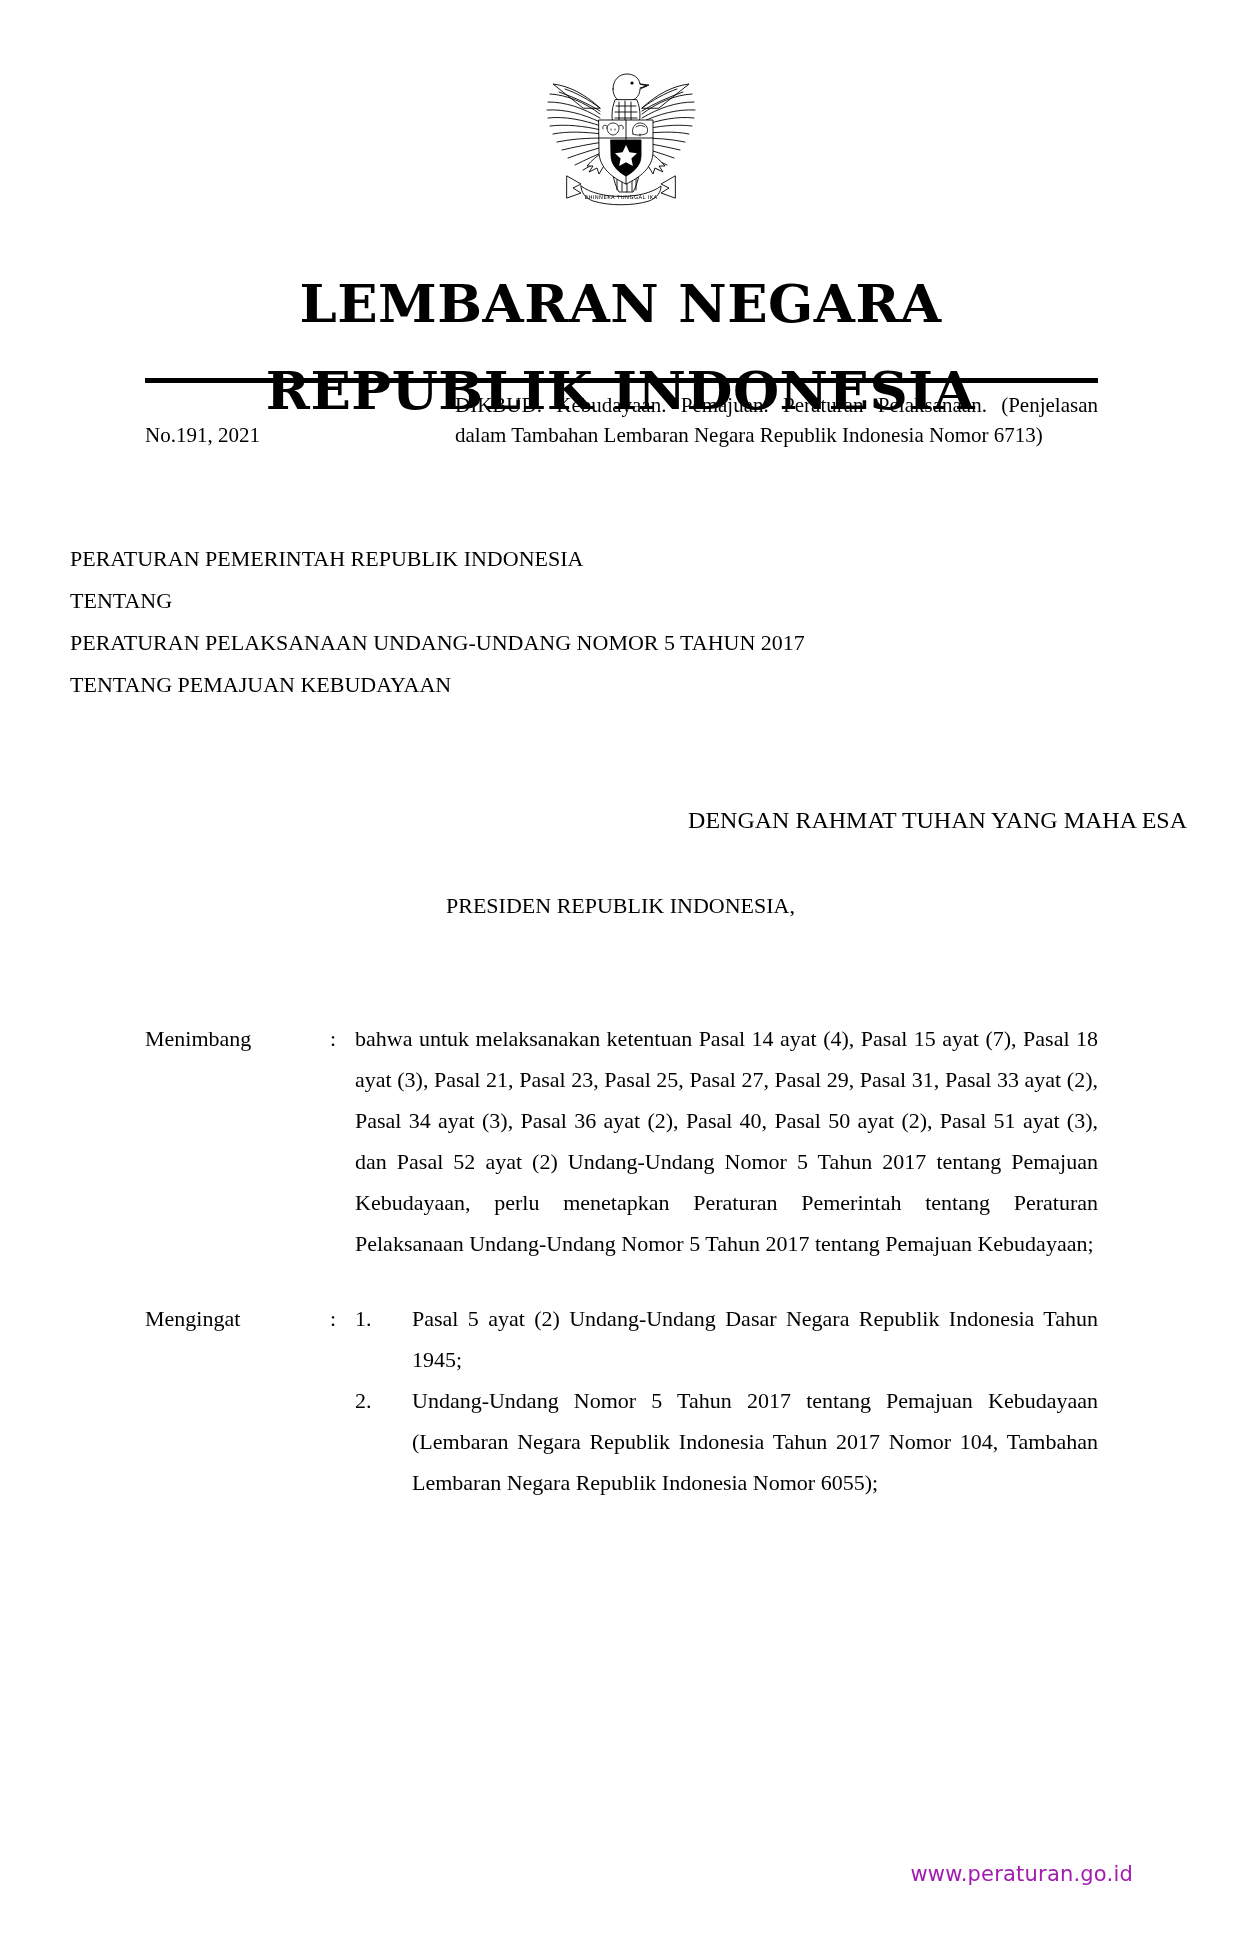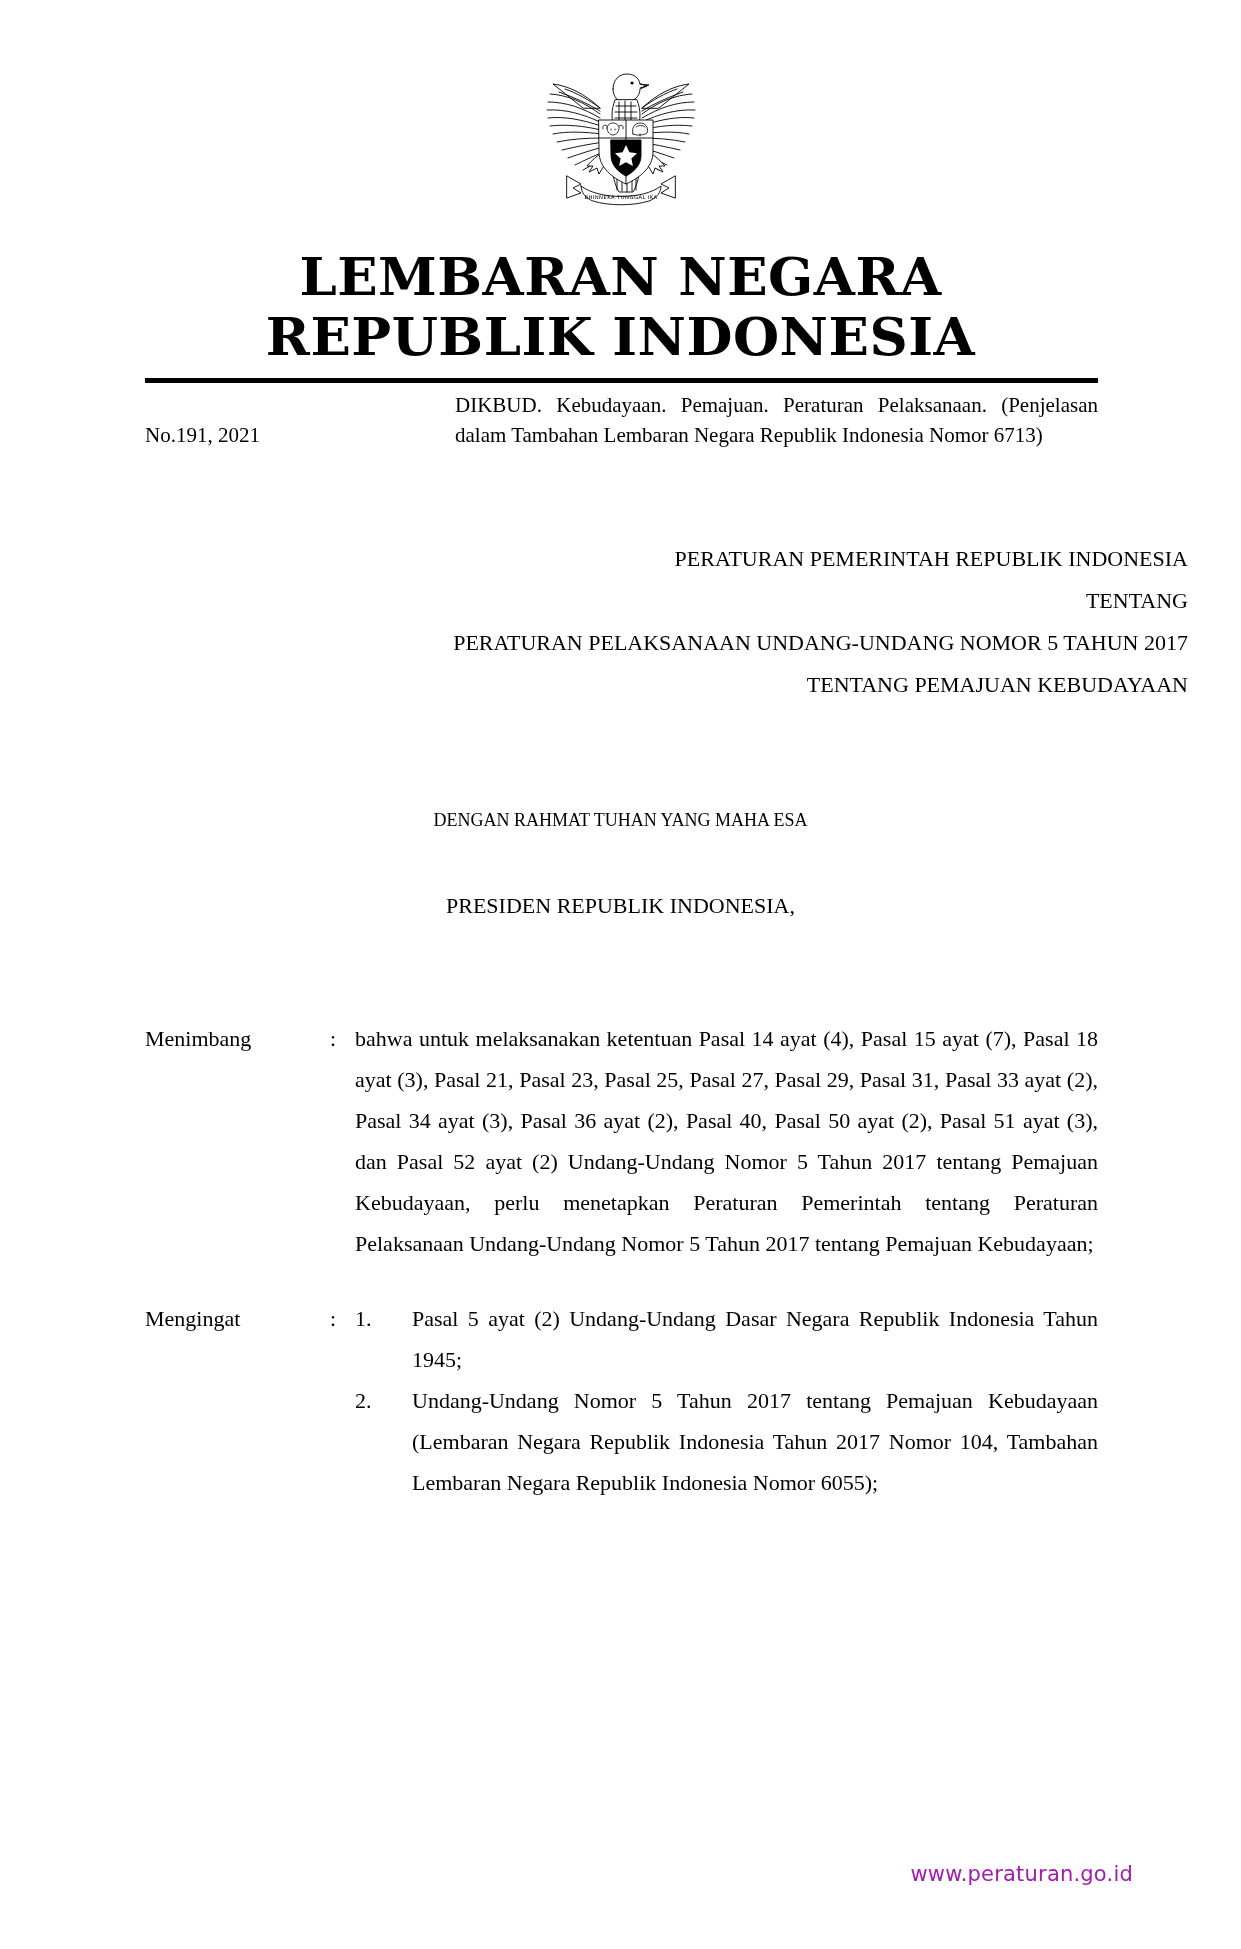--- a/index.html
+++ b/index.html
@@ -41,21 +41,21 @@
     top: 246px;
     left: 0;
     width: 1241px;
     text-align: center;
     font-family: "DejaVu Serif", "Liberation Serif", serif;
     font-weight: bold;
     font-size: 53px;
     line-height: 60px;
     letter-spacing: 0.5px;
   }
-  .masthead-line { display: block; white-space: nowrap; }
+  .masthead-line { display: block; white-space: nowrap; margin-top: 27px; }
 
   
   .rule {
     position: absolute;
     top: 378px;
     left: 145px;
     width: 953px;
     height: 5px;
     background: #000000;
   }
@@ -82,35 +82,35 @@
     line-height: 30px;
     text-align: justify;
     text-align-last: left;
     hyphens: none;
   }
 
   
   .title-block {
     position: absolute;
     top: 538px;
-    left: 87px;
+    left: 70px;
+    width: 1101px;
+    text-align: left;
+    font-size: 22px;
+    line-height: 42px;
+  }
+  .title-line { display: block; white-space: nowrap; }
+
+  .invocation {
+    position: absolute;
+    top: 802px;
+    left: 86px;
     width: 1101px;
     text-align: right;
-    font-size: 22px;
-    line-height: 42px;
-  }
-  .title-line { display: block; white-space: nowrap; }
-
-  .invocation {
-    position: absolute;
-    top: 802px;
-    left: 70px;
-    width: 1101px;
-    text-align: center;
-    font-size: 18px;
+    font-size: 24px;
     line-height: 36px;
     white-space: nowrap;
   }
   .president {
     position: absolute;
     top: 888px;
     left: 70px;
     width: 1101px;
     text-align: center;
     font-size: 22px;

